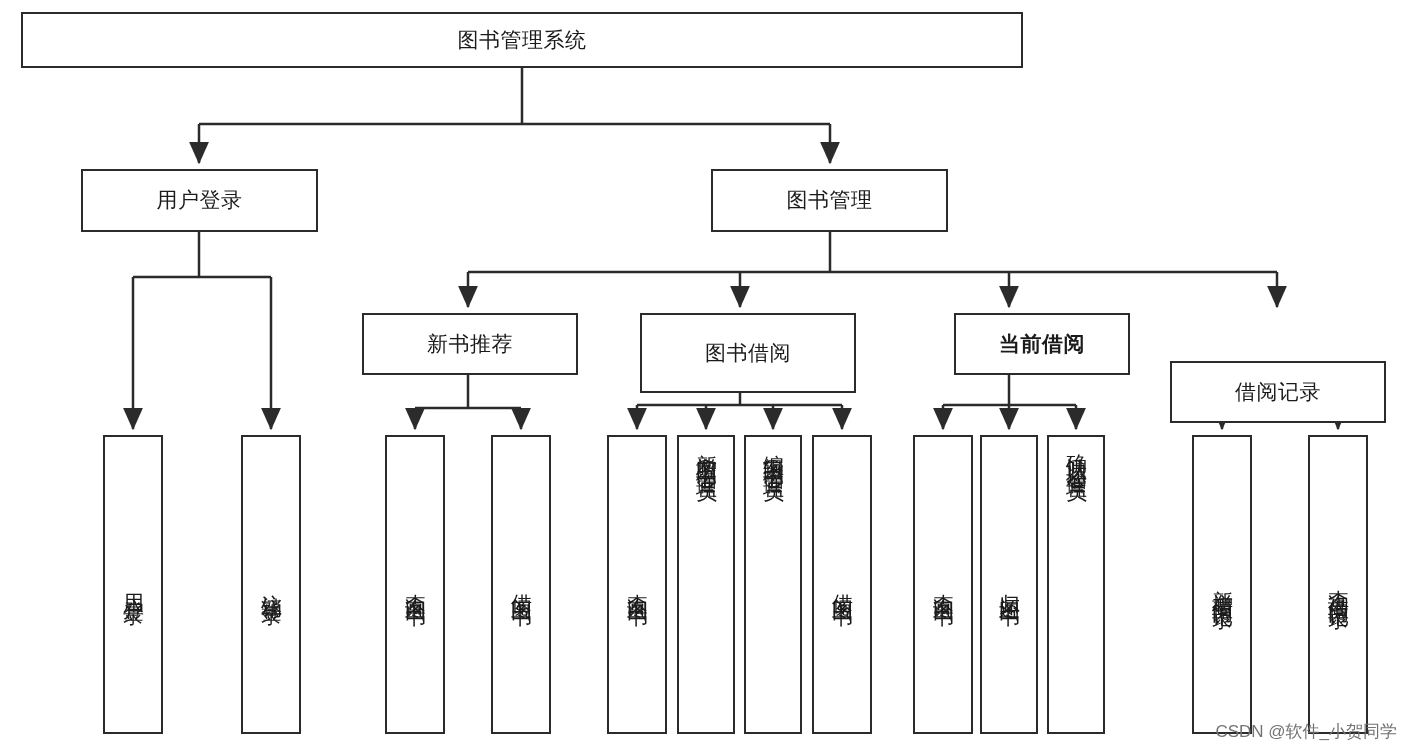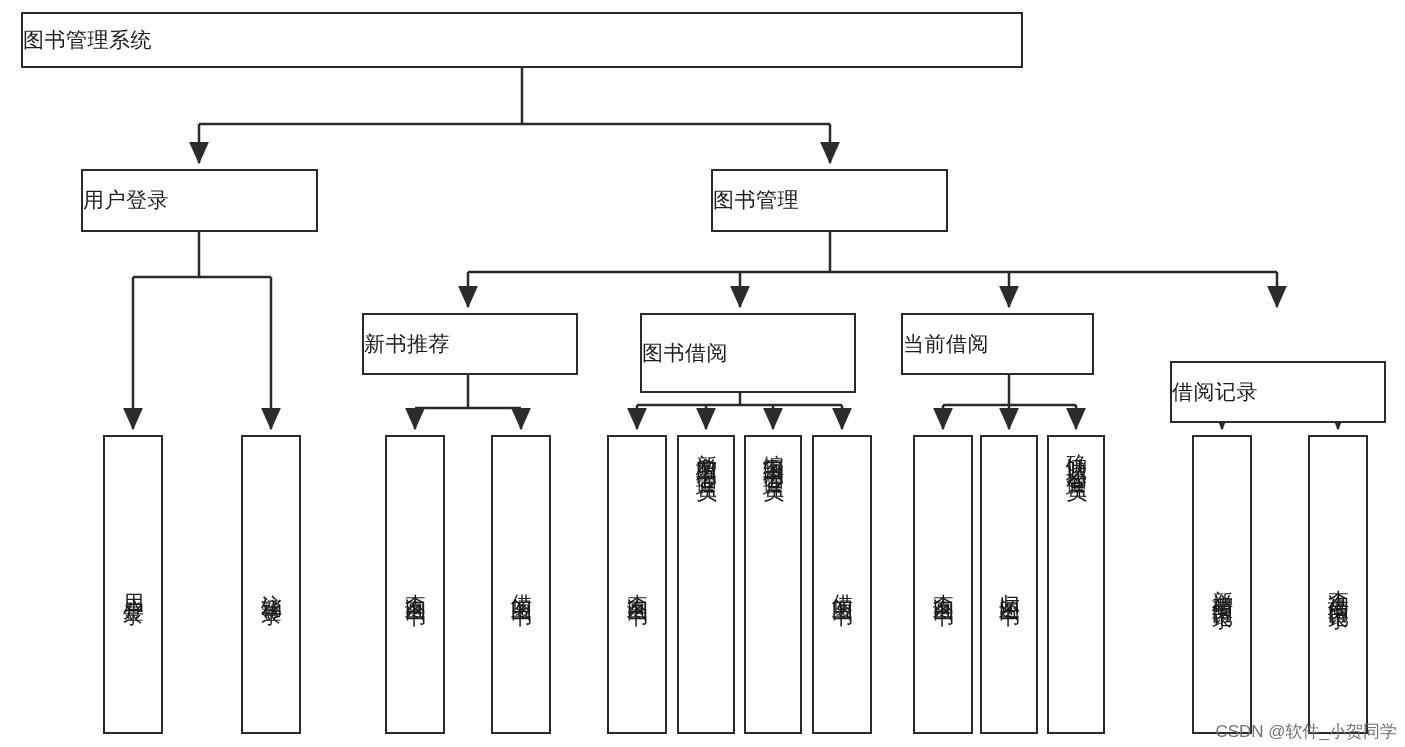--- a/index.html
+++ b/index.html
@@ -26,20 +26,21 @@
     width: 1405px;
     height: 747px;
   }
   .node {
     position: absolute;
     box-sizing: border-box;
     background: #ffffff;
     border: 2px solid #2b2b2b;
     display: flex;
     align-items: center;
+    justify-content: center;
     z-index: 2;
   }
   .node .label {
     color: #1b1b1b;
     font-size: 21px;
     line-height: 1.18;
     letter-spacing: 0.5px;
     white-space: nowrap;
   }
   .node.leaf {
@@ -137,21 +138,21 @@
   <div class="node" style="left:362px; top:313px; width:216px; height:62px;">
     <span class="label">新书推荐</span>
   </div>
 
   <div class="node" style="left:711px; top:169px; width:237px; height:63px;">
     <span class="label">图书管理</span>
   </div>
   <div class="node" style="left:632px; top:313px; width:216px; height:80px;margin-left:8px;">
     <span class="label">图书借阅</span>
   </div>
-  <div class="node" style="left:901px; top:313px; width:193px; height:62px;">
+  <div class="node" style="left:954px; top:313px; width:176px; height:62px;font-weight:bold;">
     <span class="label">当前借阅</span>
   </div>
   <div class="node" style="left:1170px; top:313px; width:216px; height:62px;margin-top:48px;">
     <span class="label">借阅记录</span>
   </div>
 
   <div class="node leaf centerv" style="left:103px; top:435px; width:60px; height:299px;">
     <span class="label">用户登录</span>
   </div>
   <div class="node leaf centerv" style="left:241px; top:435px; width:60px; height:299px;">

